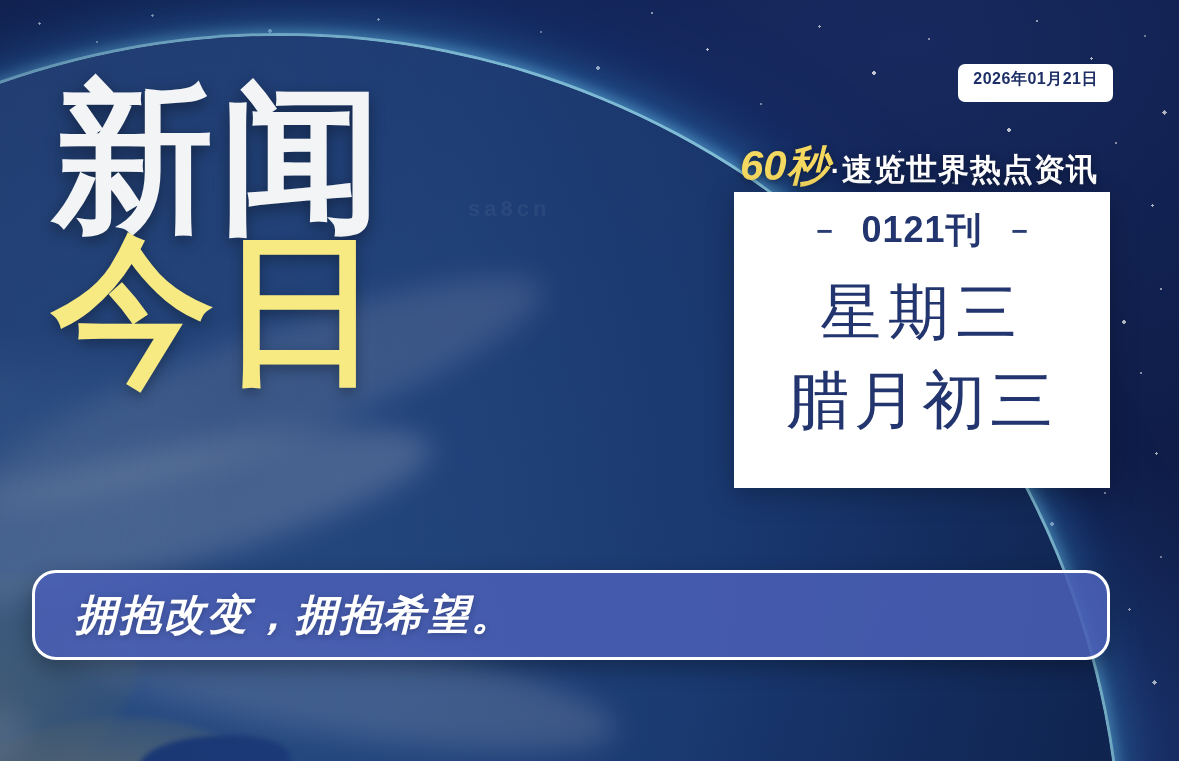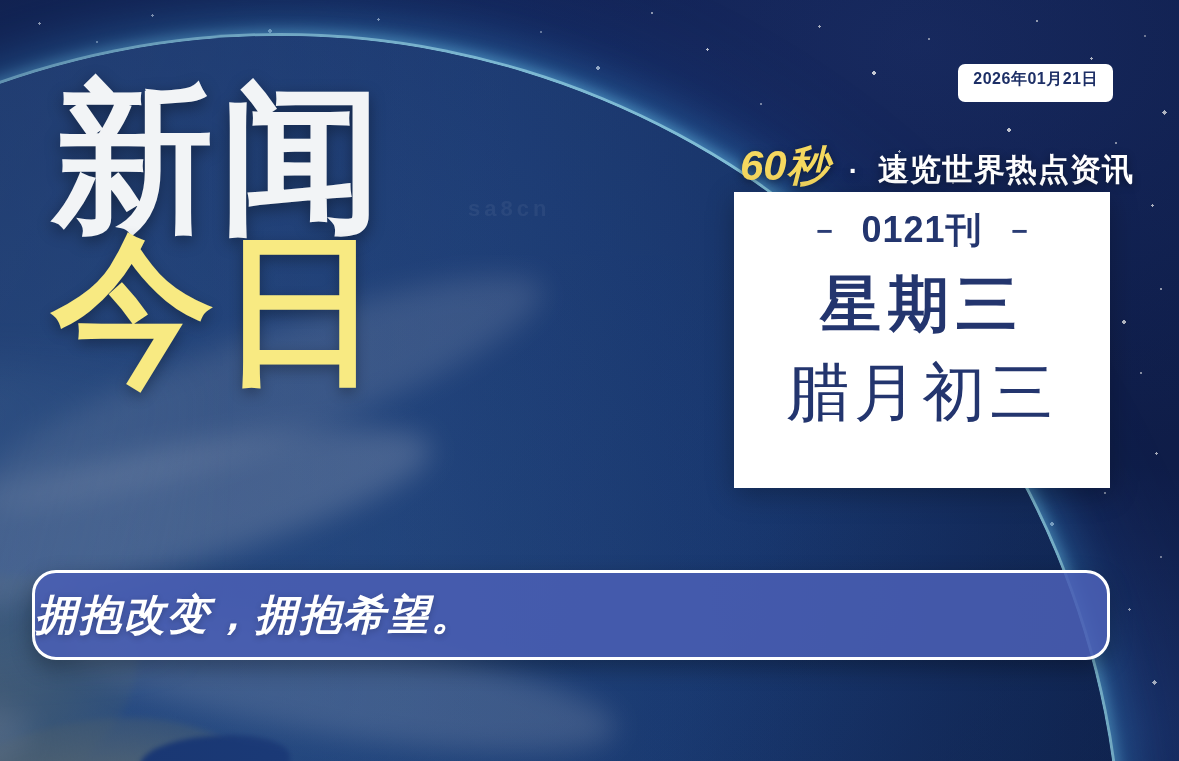--- a/index.html
+++ b/index.html
@@ -249,21 +249,21 @@
   .mast-bottom{
     font-size:162px;
     color:#f2f4f6;
     margin-top:-14px;
     text-shadow:0 5px 16px rgba(0,0,0,.38);
   }
 
   
   .tagline{
     position:absolute; left:740px; top:138px;
-    display:flex; align-items:baseline; gap:18px;
+    display:flex; align-items:baseline; gap:0;
     white-space:nowrap;
     text-shadow:0 2px 8px rgba(0,0,0,.45);
   }
   .tag-sec{
     font-size:42px; font-weight:900; font-style:italic;
     color:#f5d85f;
     letter-spacing:0;
   }
   .tag-dot{
     font-size:28px; font-weight:900; color:#ffffff; margin:0 2px;
@@ -291,22 +291,22 @@
   }
   .issue-dash{
     font-size:30px; font-weight:700; line-height:1;
     color:#2a3c74;
   }
   .issue-no{
     font-size:36px; font-weight:800; letter-spacing:1px; line-height:1;
     color:#23356e;
   }
   .weekday{
-    margin-top:26px;
-    font-size:61px; font-weight:700; letter-spacing:7px;
+    margin-top:34px;
+    font-size:61px; font-weight:400; letter-spacing:7px;
     color:#23356e; line-height:1;text-align:center;
   }
   .lunar{
     margin-top:26px;
     font-size:63px; font-weight:400; letter-spacing:5px;
     color:#23356e; line-height:1;
   }
 
   
   .quote-bar{
@@ -318,20 +318,21 @@
     border-radius:24px;
     display:flex; align-items:center;
     box-shadow:0 8px 22px rgba(0,0,0,.30);
   }
   .quote-text{
     color:#ffffff;
     font-size:42px;
     font-weight:800;
     font-style:italic;
     letter-spacing:2px;
+    padding-left:40px;
     white-space:nowrap;
     text-shadow:0 2px 6px rgba(0,0,0,.22);
   }
 </style>
 </head>
 <body>
 
 <div id="poster">
 
   <div class="space"></div>

